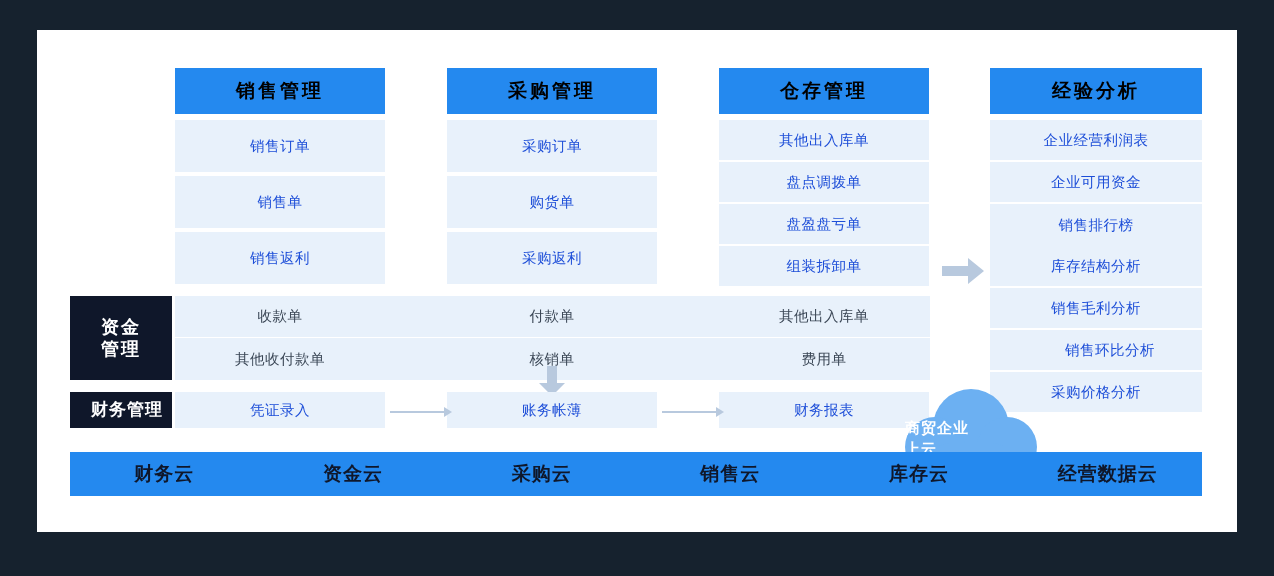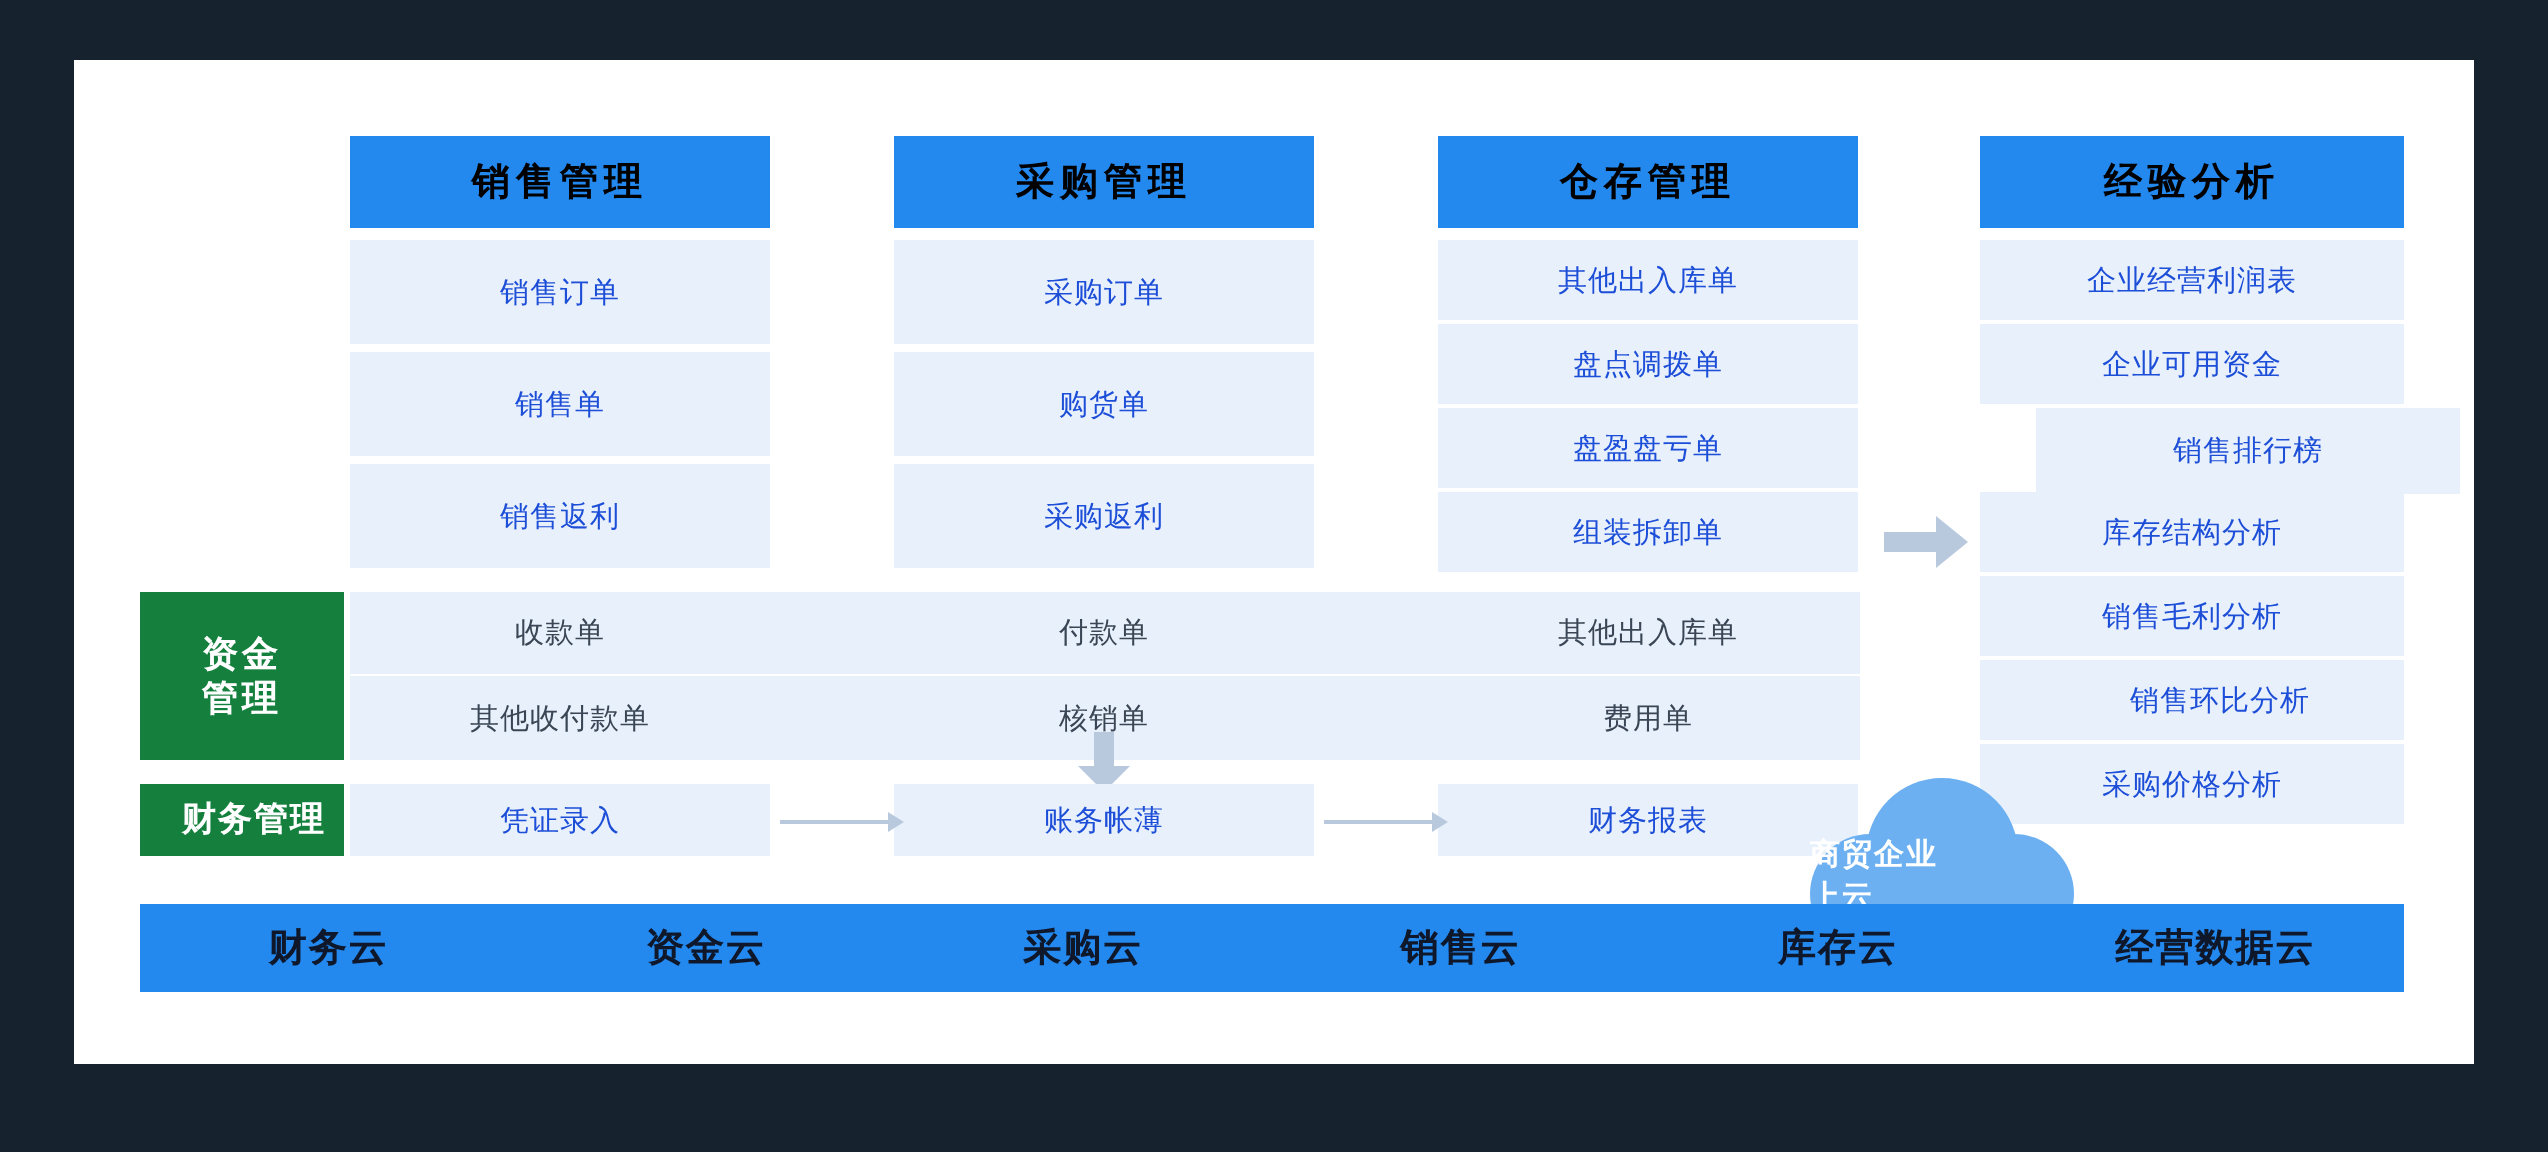--- a/index.html
+++ b/index.html
@@ -56,21 +56,21 @@
     font-size: 14.5px;
     display: flex;
     align-items: center;
     justify-content: center;
     letter-spacing: .5px;
   }
 
   
   .side-label {
     position: absolute;
-    background: #15803d;
+    background: #0f172a;
     color: #ffffff;
     font-weight: bold;
     display: flex;
     align-items: center;
     justify-content: center;
     text-align: center;
     letter-spacing: 2px;
     line-height: 1.25;
     font-size: 18px;
   }
@@ -142,21 +142,21 @@
 
     <div class="col-head" style="left:682px; top:38px; width:210px;">仓存管理</div>
     <div class="cell" style="left:682px; top:90px; width:210px; height:40px;">其他出入库单</div>
     <div class="cell" style="left:682px; top:132px; width:210px; height:40px;">盘点调拨单</div>
     <div class="cell" style="left:682px; top:174px; width:210px; height:40px;">盘盈盘亏单</div>
     <div class="cell" style="left:682px; top:216px; width:210px; height:40px;">组装拆卸单</div>
 
     <div class="col-head" style="left:953px; top:38px; width:212px;">经验分析</div>
     <div class="cell" style="left:953px; top:90px; width:212px; height:40px;">企业经营利润表</div>
     <div class="cell" style="left:953px; top:132px; width:212px; height:40px;">企业可用资金</div>
-    <div class="cell" style="left:953px; top:174px; width:212px; height:43px;margin-left:28px;">销售排行榜</div>
+    <div class="cell" style="left:953px; top:174px; width:212px; height:43px;">销售排行榜</div>
     <div class="cell" style="left:953px; top:216px; width:212px; height:40px;">库存结构分析</div>
     <div class="cell" style="left:953px; top:258px; width:212px; height:40px;">销售毛利分析</div>
     <div class="cell" style="left:953px; top:300px; width:212px; height:40px;padding-left:28px;">销售环比分析</div>
     <div class="cell" style="left:953px; top:342px; width:212px; height:40px;">采购价格分析</div>
 
     <div class="arrow-right-fat" style="left:905px; top:228px;">
       <svg width="42" height="26" viewBox="0 0 42 26">
         <polygon points="0,8 26,8 26,0 42,13 26,26 26,18 0,18" fill="#b8c9de"></polygon>
       </svg>
     </div>

